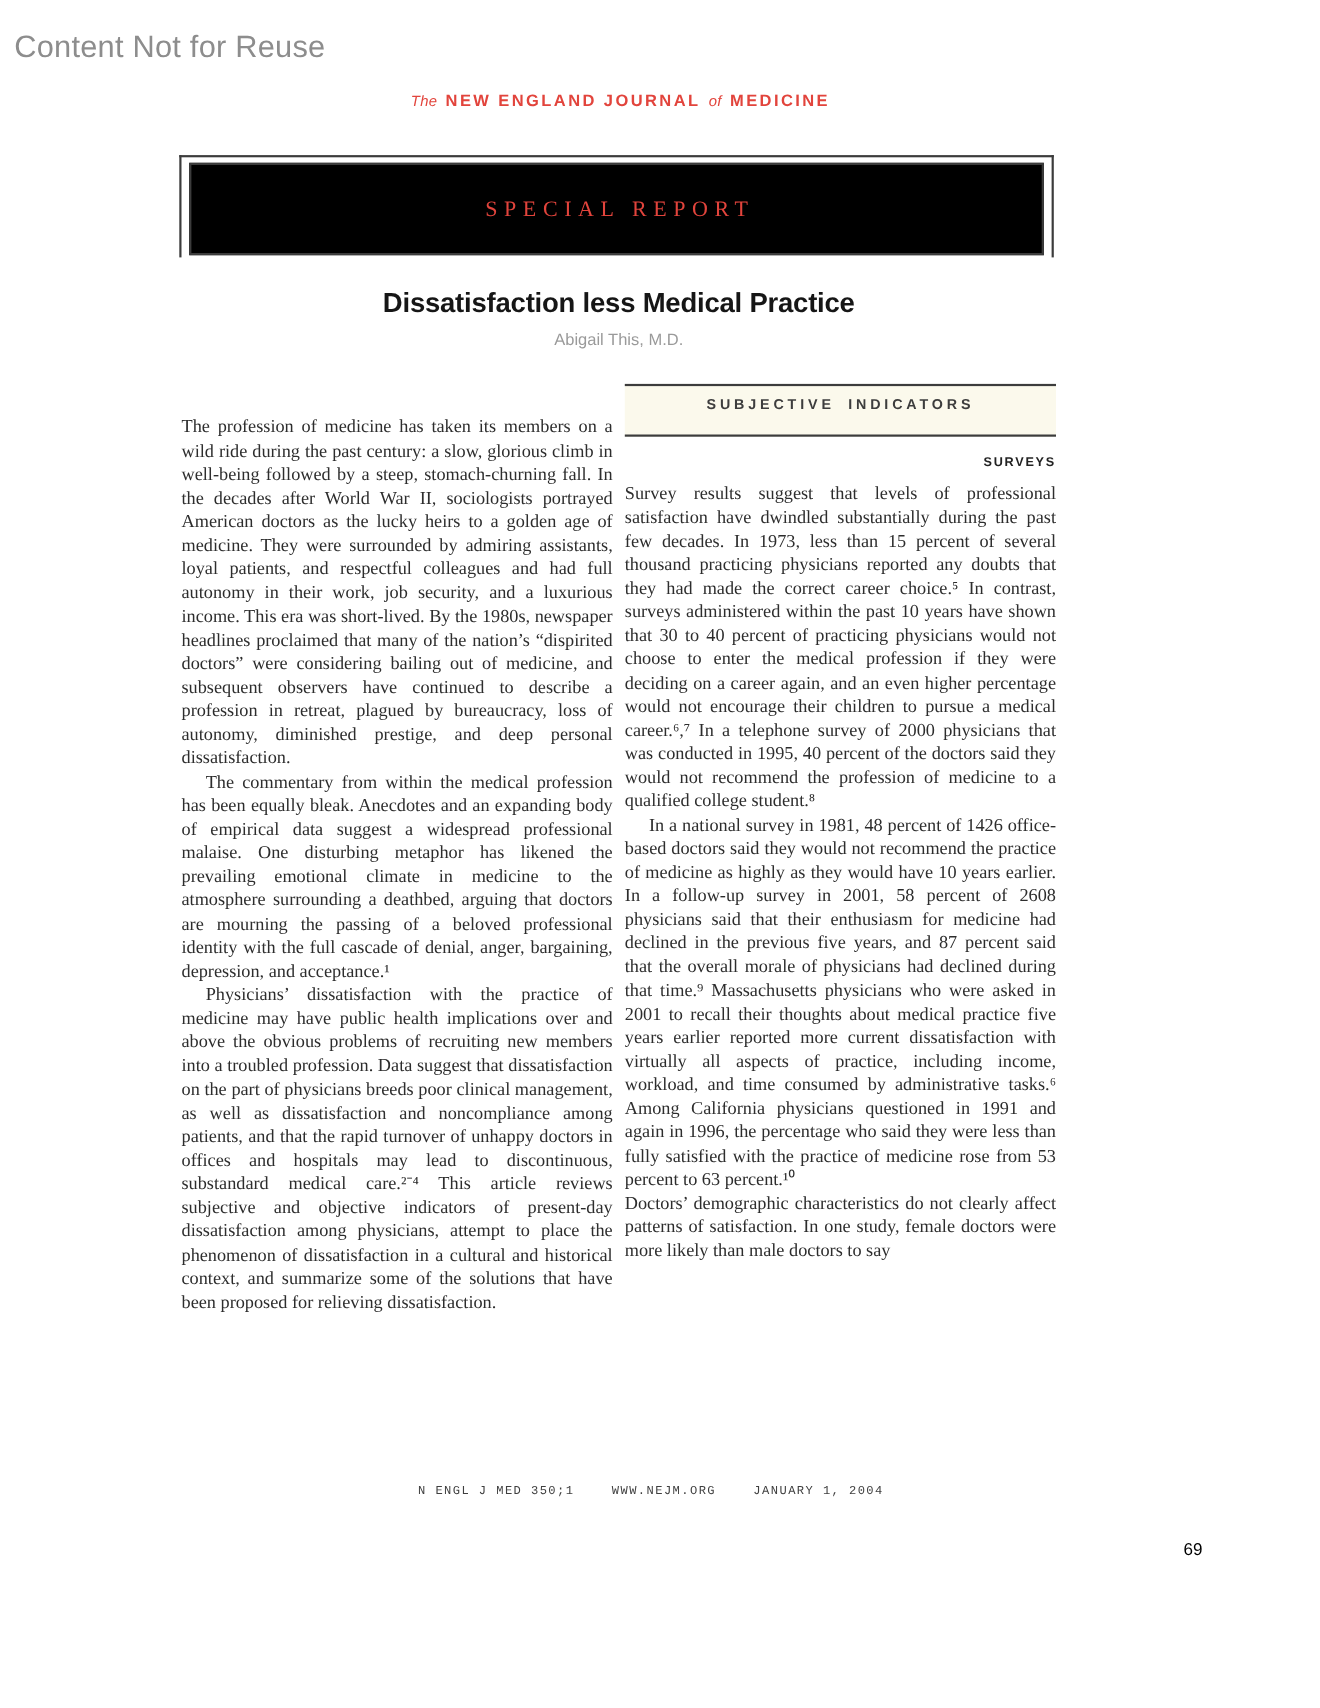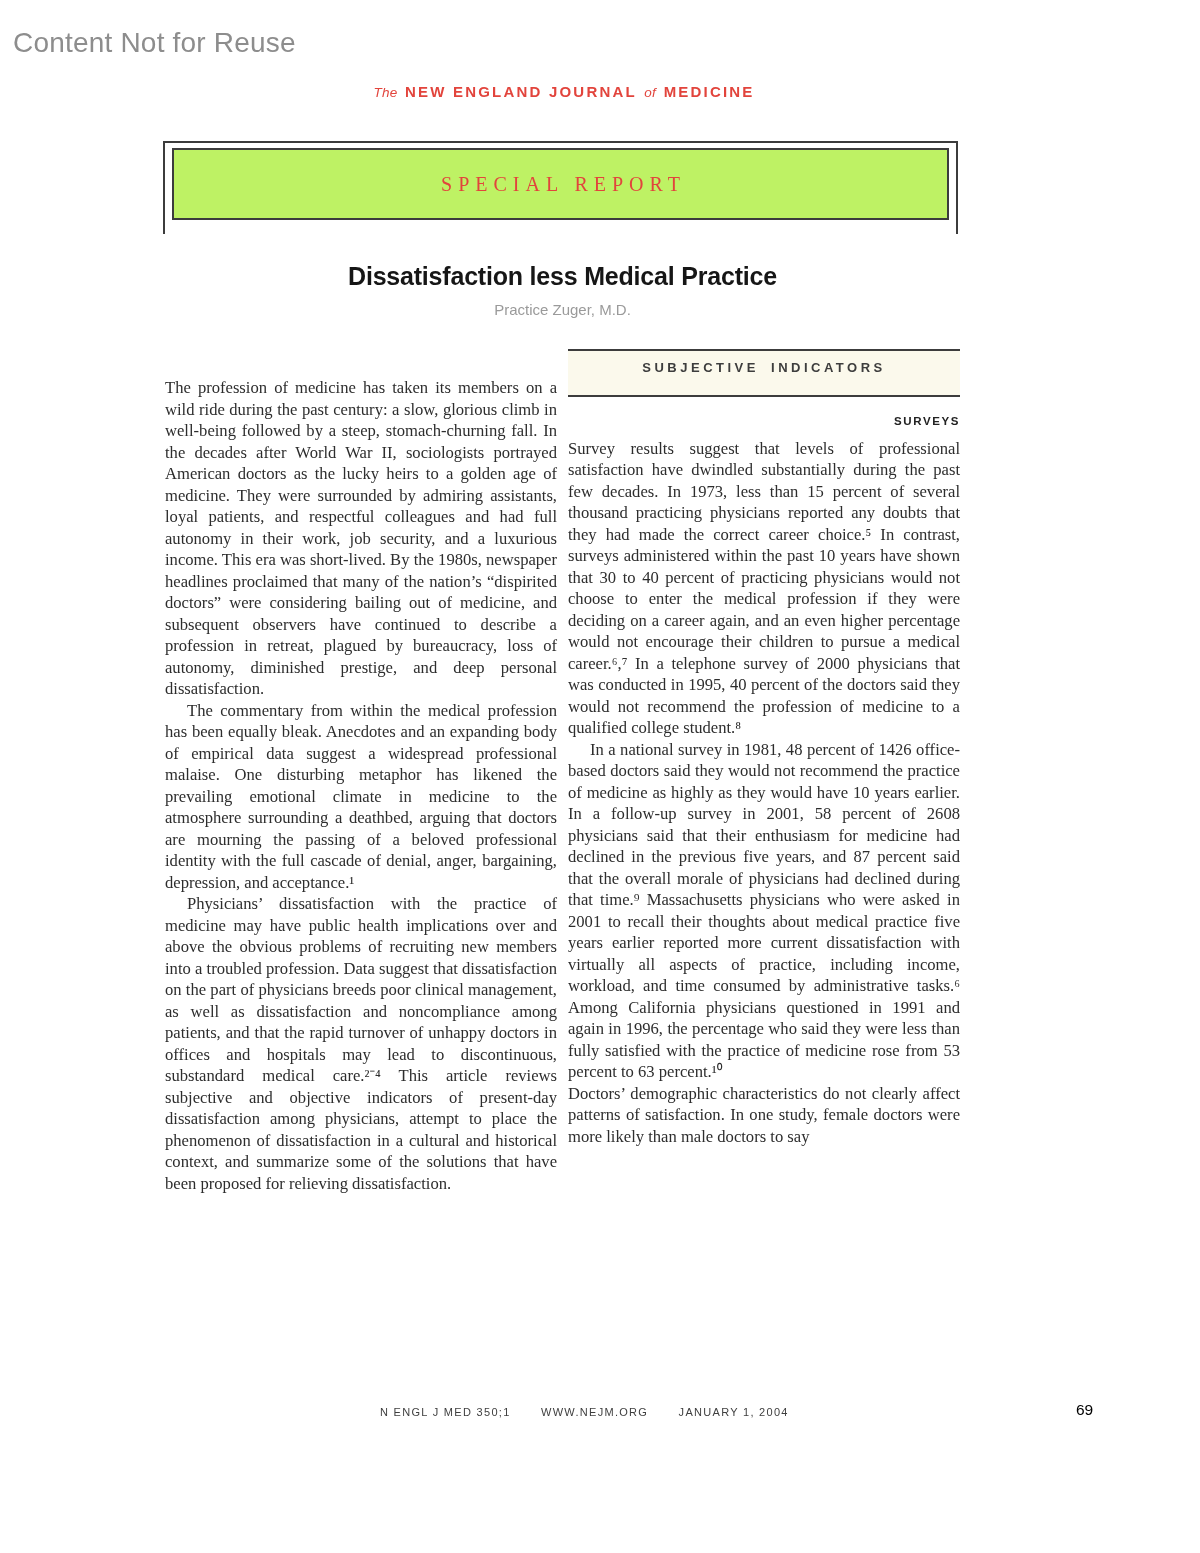--- a/index.html
+++ b/index.html
@@ -50,23 +50,23 @@
     width: 795px;
     height: 93px;
     border: 2px solid #3c3c3c;
     border-bottom: none;
   }
   .banner-inner {
     position: absolute;
     left: 7px;
     right: 7px;
     top: 5px;
-    height: 72px;
+    height: 84px;
     border: 2px solid #3c3c3c;
-    background: #bef264;
+    background: #000000;
     display: flex;
     align-items: center;
     justify-content: center;
   }
   .banner-label {
     font-family: "Liberation Serif", serif;
     font-size: 20px;
     letter-spacing: 6px;
     color: #e2443c;
     padding-left: 6px; 
@@ -128,22 +128,22 @@
     font-weight: 700;
     letter-spacing: 1.6px;
     color: #222222;
     text-align: right;
     margin: 0 0 5px 16px;
   }
   .subhead.demo { margin-top: 26px; }
   .footer {
     position: absolute;
     left: 380px;
-    top: 1406px;
-    font-family: Liberation Sans, sans-serif;
+    top: 1350px;
+    font-family: Liberation Mono, monospace;
     font-size: 11px;
     letter-spacing: 1.3px;
     color: #3e3e3e;
     white-space: nowrap;
   }
   .footer span { margin-right: 26px; }
   .pagenum {
     position: absolute;
     left: 1076px;
     top: 1401px;
@@ -167,21 +167,21 @@
   </div>
 
   <div class="banner-outer">
     <div class="banner-inner">
       <span class="banner-label">SPECIAL REPORT</span>
     </div>
   </div>
 
   <h1 class="article-title">Dissatisfaction less Medical Practice</h1>
 
-  <div class="article-author">Practice Zuger, M.D.</div>
+  <div class="article-author">Abigail This, M.D.</div>
 
   <div class="col left">
     <p>The profession of medicine has taken its members on a wild ride during the past century: a slow, glorious climb in well-being followed by a steep, stomach-churning fall. In the decades after World War II, sociologists portrayed American doctors as the lucky heirs to a golden age of medicine. They were surrounded by admiring assistants, loyal patients, and respectful colleagues and had full autonomy in their work, job security, and a luxurious income. This era was short-lived. By the 1980s, newspaper headlines proclaimed that many of the nation’s “dispirited doctors” were considering bailing out of medicine, and subsequent observers have continued to describe a profession in retreat, plagued by bureaucracy, loss of autonomy, diminished prestige, and deep personal dissatisfaction.</p>
     <p class="indent">The commentary from within the medical profession has been equally bleak. Anecdotes and an expanding body of empirical data suggest a widespread professional malaise. One disturbing metaphor has likened the prevailing emotional climate in medicine to the atmosphere surrounding a deathbed, arguing that doctors are mourning the passing of a beloved professional identity with the full cascade of denial, anger, bargaining, depression, and acceptance.¹</p>
     <p class="indent">Physicians’ dissatisfaction with the practice of medicine may have public health implications over and above the obvious problems of recruiting new members into a troubled profession. Data suggest that dissatisfaction on the part of physicians breeds poor clinical management, as well as dissatisfaction and noncompliance among patients, and that the rapid turnover of unhappy doctors in offices and hospitals may lead to discontinuous, substandard medical care.²⁻⁴ This article reviews subjective and objective indicators of present-day dissatisfaction among physicians, attempt to place the phenomenon of dissatisfaction in a cultural and historical context, and summarize some of the solutions that have been proposed for relieving dissatisfaction.</p>
   </div>
 
   <div class="col right">
     <div class="section-banner">
       <span>SUBJECTIVE INDICATORS</span>

